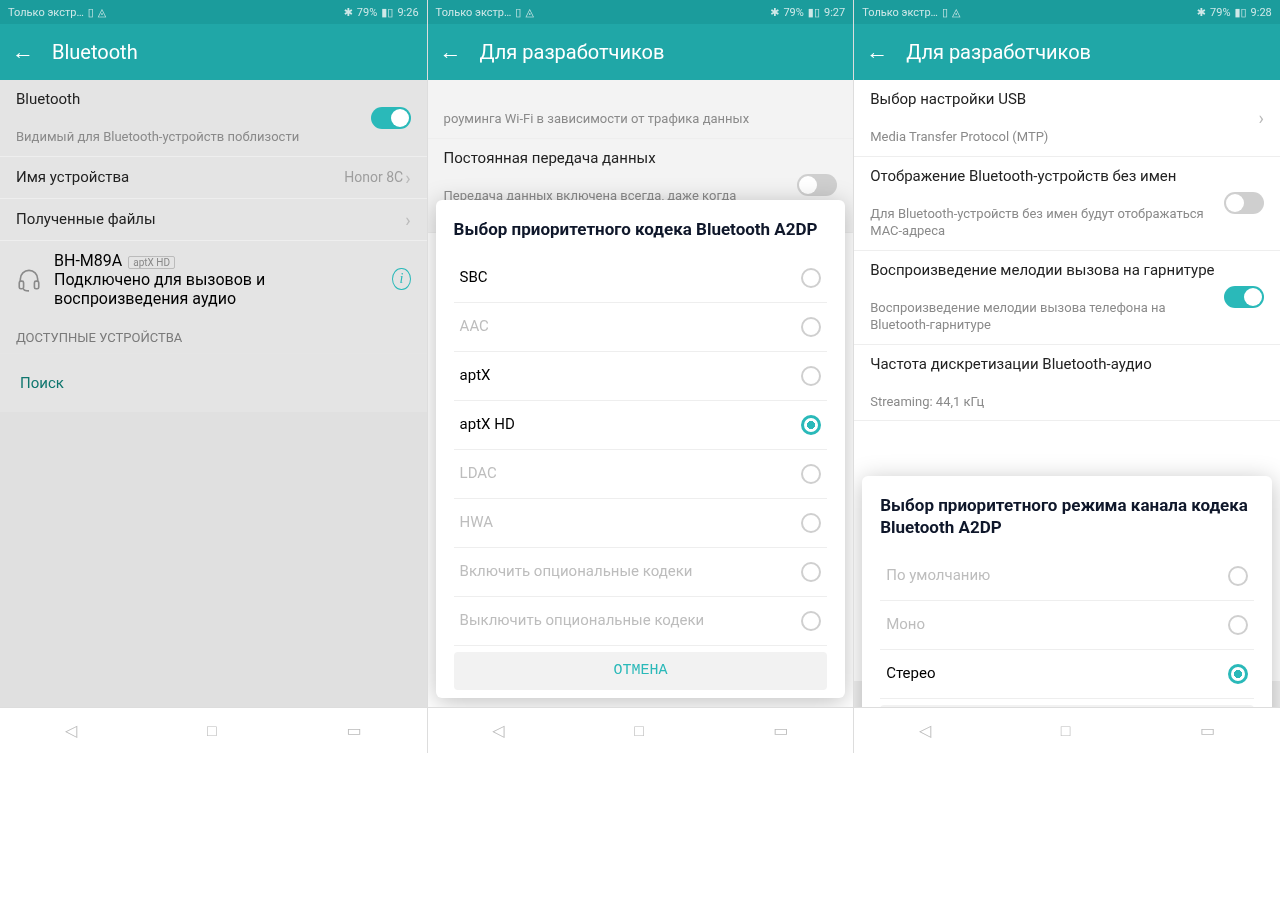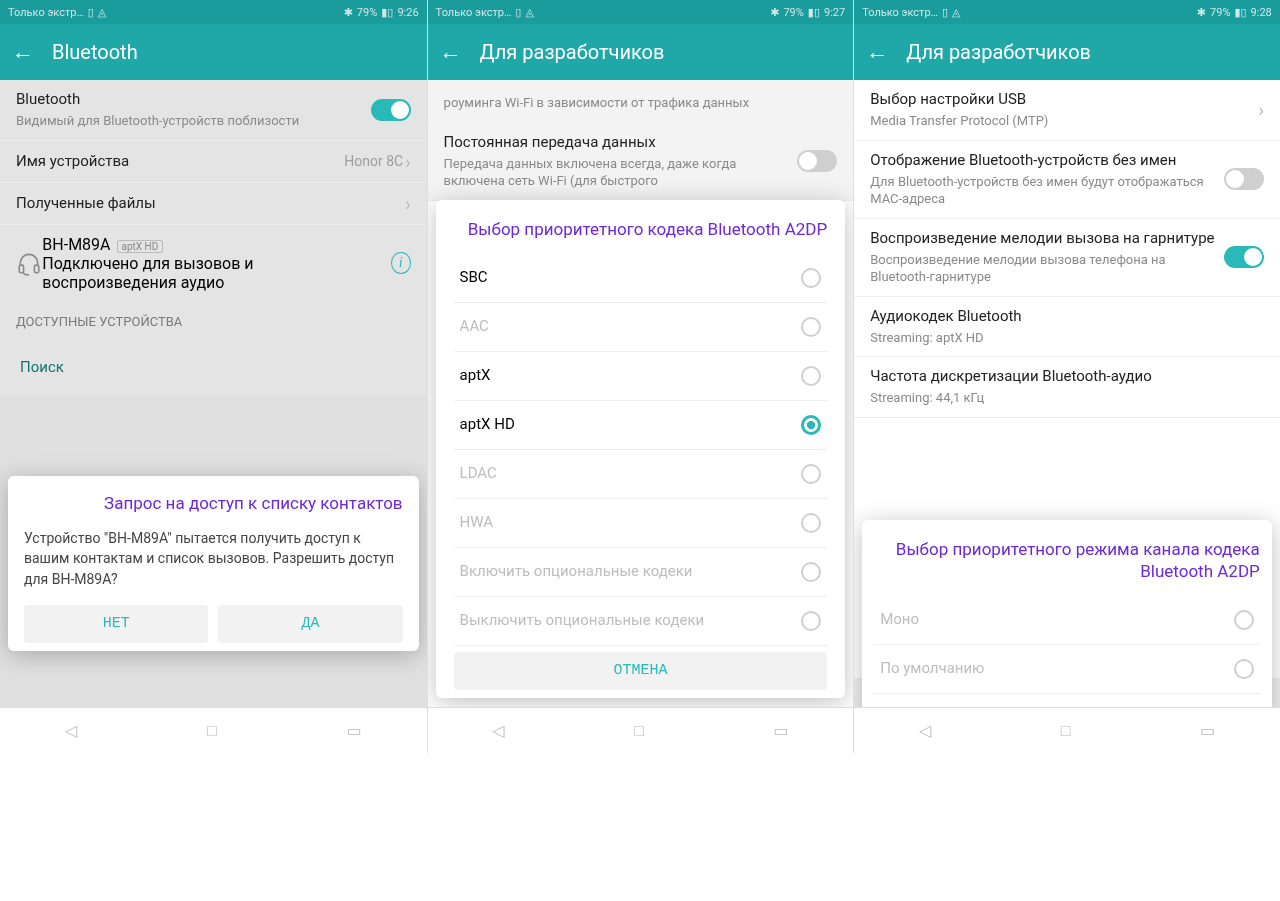--- a/index.html
+++ b/index.html
@@ -9,38 +9,38 @@
 .statusbar { height: 24px; background: #1b9c9c; color: #cfe8e8; display: flex; align-items: center; justify-content: space-between; padding: 0 8px; font-size: 11px; }
 .statusbar .left { display: flex; align-items: center; gap: 4px; }
 .statusbar .right { display: flex; align-items: center; gap: 4px; }
 .appbar { height: 56px; background: #20a7a7; color: #fff; display: flex; align-items: center; padding: 0 12px; gap: 18px; }
 .appbar .back { font-size: 22px; }
 .appbar .title { font-size: 20px; font-weight: 400; }
 .content { flex: 1; background: #fff; overflow: hidden; position: relative; }
 .row { padding: 10px 16px; border-bottom: 1px solid #eee; display: flex; align-items: center; }
 .row .main { flex: 1; }
 .row .rtitle { font-size: 15px; color: #222; }
-.row .rsub { font-size: 13px; color: #8a8a8a; margin-top: 4px; line-height: 1.35; }
+.row .rsub { font-size: 13px; color: #8a8a8a; margin-top: 20px; line-height: 1.35; }
 .row .value { font-size: 14px; color: #9e9e9e; margin-right: 2px; }
 .chev { color: #bbb; font-size: 18px; }
 .toggle { width: 40px; height: 22px; border-radius: 11px; position: relative; }
 .toggle.on { background: #2ab9b9; }
 .toggle.on::after { content:""; position:absolute; right:2px; top:2px; width:18px; height:18px; background:#fff; border-radius:50%; }
 .toggle.off { background: #cfcfcf; }
 .toggle.off::after { content:""; position:absolute; left:2px; top:2px; width:18px; height:18px; background:#fff; border-radius:50%; }
 .section-header { padding: 12px 16px 8px; font-size: 13px; color: #7a7a7a; background: #f0f0f0; border-bottom: 1px solid #e5e5e5; }
-.device-row { display: flex; align-items: center; padding: 10px 16px; gap: 0; }
+.device-row { display: flex; align-items: center; padding: 10px 16px; gap: 12px; }
 .device-icon { width: 30px; height: 30px; color: #8a8a8a; display:flex; align-items:center; justify-content:center; }
 .badge { font-size: 10px; color: #888; border: 1px solid #bbb; padding: 0 4px; border-radius: 2px; margin-left: 6px; }
 .info-icon { width: 22px; height: 22px; border: 1.5px solid #2ab9b9; border-radius: 50%; color: #2ab9b9; text-align:center; line-height:19px; font-size:14px; font-style: italic; font-family: serif; }
 .searching { padding: 20px; font-size: 15px; color: #0f766e; }
 .navbar { height: 46px; border-top: 1px solid #ddd; display:flex; align-items:center; justify-content:space-around; color:#bbb; }
 .dialog { position: absolute; left: 8px; right: 8px; background: #fff; border-radius: 6px; box-shadow: 0 4px 24px rgba(0,0,0,0.25); padding: 16px 16px 8px; }
 .dialog.bottom { bottom: 56px; }
-.dialog .dtitle { text-align: right; font-size: 17px; color: #6d28d9; margin-bottom: 14px; line-height:1.3; }
+.dialog .dtitle { text-align: left; font-size: 17px; color: #0f172a; margin-bottom: 14px; line-height:1.3;font-weight:bold; }
 .dialog .dbody { font-size: 14px; color: #444; line-height: 1.45; margin-bottom: 16px; }
 .dbuttons { display: flex; gap: 10px; }
 .dbtn { flex:1; background:#f2f2f2; border:none; border-radius:4px; height:38px; font-size:15px; color:#2ab9b9; text-align:center; line-height:38px;font-family:Liberation Mono, monospace; }
 .dbtn.full { flex: 1; }
 .option { display:flex; align-items:flex-start; justify-content:space-between; padding: 14px 6px; border-bottom:1px solid #eee; font-size:15px; }
 .option.disabled { color:#bdbdbd; }
 .radio { width:20px; height:20px; border:2px solid #cfcfcf; border-radius:50%; }
 .radio.selected { border-color:#2ab9b9; background: radial-gradient(circle, #2ab9b9 0 40%, #fff 42% 100%); border-width: 3px;}
 .content-inner { height: 100%; }
 .s1 .content-inner { background:#e0e0e0; }
@@ -102,28 +102,20 @@
         </div>
         <div class="main">
           <div><span class="rtitle">BH-M89A</span><span class="badge">aptX HD</span></div>
           <div class="rsub">Подключено для вызовов и воспроизведения аудио</div>
         </div>
         <div class="info-icon">i</div>
       </div>
       <div class="section-header">ДОСТУПНЫЕ УСТРОЙСТВА</div>
       <div class="searching">Поиск</div>
     </div>
-    <div class="dialog bottom">
-      <div class="dtitle">Запрос на доступ к списку контактов</div>
-      <div class="dbody">Устройство "BH-M89A" пытается получить доступ к вашим контактам и список вызовов. Разрешить доступ для BH-M89A?</div>
-      <div class="dbuttons">
-        <div class="dbtn">НЕТ</div>
-        <div class="dbtn">ДА</div>
-      </div>
-    </div>
   </div>
   <div class="navbar">
     <span>◁</span>
     <span>□</span>
     <span>▭</span>
   </div>
 </div>
 
 <div class="screen s2">
   <div class="statusbar">
@@ -242,42 +234,36 @@
       </div>
       <div class="row">
         <div class="main">
           <div class="rtitle">Воспроизведение мелодии вызова на гарнитуре</div>
           <div class="rsub">Воспроизведение мелодии вызова телефона на Bluetooth-гарнитуре</div>
         </div>
         <div class="toggle on"></div>
       </div>
       <div class="row">
         <div class="main">
-          <div class="rtitle">Аудиокодек Bluetooth</div>
-          <div class="rsub">Streaming: aptX HD</div>
-        </div>
-      </div>
-      <div class="row">
-        <div class="main">
           <div class="rtitle">Частота дискретизации Bluetooth-аудио</div>
           <div class="rsub">Streaming: 44,1 кГц</div>
         </div>
       </div>
       <div style="height:260px;"></div>
       <div class="section-header">ВВОД ТЕКСТА</div>
     </div>
-    <div class="dialog" style="top:440px; bottom:auto; padding:18px 12px 8px;">
+    <div class="dialog" style="top:396px; bottom:auto; padding:18px 18px 8px;">
       <div class="dtitle">Выбор приоритетного режима канала кодека Bluetooth A2DP</div>
       <div id="channel-list">
           <div class="option disabled">
+            <span>По умолчанию</span>
+            <span class="radio"></span>
+          </div>
+          <div class="option disabled">
             <span>Моно</span>
-            <span class="radio"></span>
-          </div>
-          <div class="option disabled">
-            <span>По умолчанию</span>
             <span class="radio"></span>
           </div>
           <div class="option">
             <span>Стерео</span>
             <span class="radio selected"></span>
           </div>
         </div>
       <div class="dbuttons" style="margin-top:6px;">
         <div class="dbtn full">ОТМЕНА</div>
       </div>

